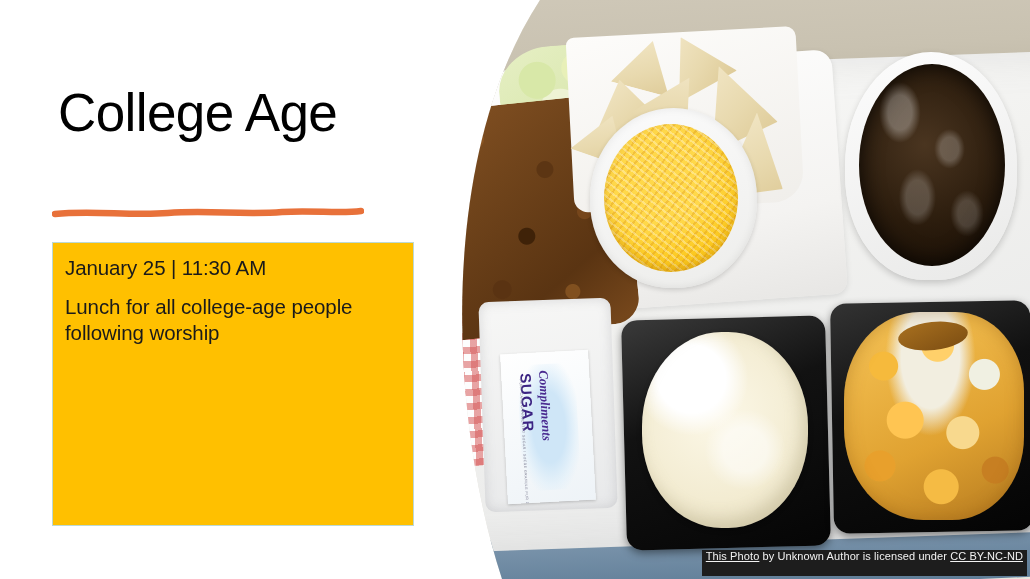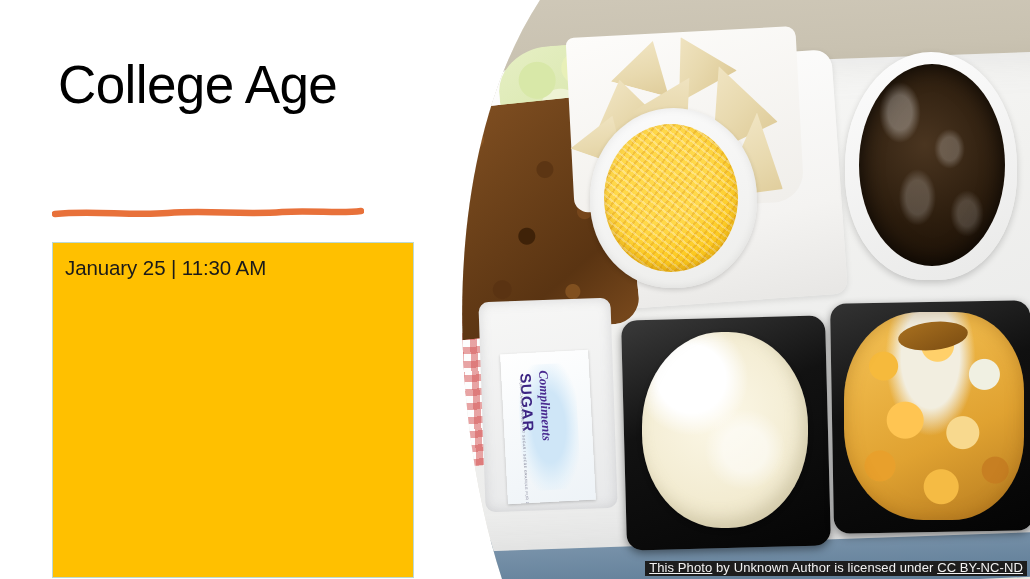--- a/index.html
+++ b/index.html
@@ -23,34 +23,35 @@
     left: 58px; top: 54px;
     width: 370px;
   }
   #title-block .line {
     font-size: 53px;
     line-height: 62px;
     letter-spacing: -0.6px;
     color: #000000;
     font-weight: 400;
     white-space: nowrap;
+    margin-top: 28px;
   }
 
   
   #divider {
     position: absolute;
     left: 52px; top: 200px;
     width: 312px; height: 22px;
   }
 
   
   #callout {
     position: absolute;
     left: 52px; top: 242px;
-    width: 362px; height: 336px;
+    width: 362px; height: 284px;
     background: #FFC000;
     border: 1px solid #bcd9d4;
     padding: 12px 16px 0 12px;
   }
   #callout .p {
     color: #1a1a1a;
     font-size: 20.5px;
     line-height: 26px;
     letter-spacing: -0.1px;
   }
@@ -298,23 +299,23 @@
       #fdfdfd;
     transform: rotate(-3deg);
   }
 
   
   #attrib {
     position: absolute;
     right: 3px; bottom: 3px;
     background: #1d1d1d;
     color: #f2f2f2;
-    font-size: 13px;
+    font-size: 11px;
     line-height: 13px;
-    height: 15px;
+    height: 26px;
     padding: 0 4px;
     white-space: nowrap;
     letter-spacing: 0.1px;
     font-family: "Liberation Sans", sans-serif;
   }
   #attrib a, #attrib .lnk {
     color: #f2f2f2;
     text-decoration: underline;
   }
 </style>
@@ -326,20 +327,21 @@
   <div id="title-block">
     <div class="line">College Age</div>
   </div>
 
   <svg id="divider" viewBox="0 0 312 22" preserveAspectRatio="none">
     <path d="M 3 14 C 40 10, 78 16, 116 13 C 154 10, 192 15, 230 12 C 262 10, 288 14, 309 11" fill="none" stroke="#E8713A" stroke-width="6.5" stroke-linecap="round"></path>
   </svg>
 
   <div id="callout">
     <div class="p when">January 25 | 11:30 AM</div>
+    <div class="p what">Lunch for all college-age people following worship</div>
   </div>
 
   <div id="photo-wrap">
     <div id="photo-clip">
       <div id="photo">
 
         <div class="ph" id="counter"></div>
         <div class="ph" id="floor"></div>
         <div class="ph" id="tray"></div>
         <div class="ph" id="napkin"></div>

